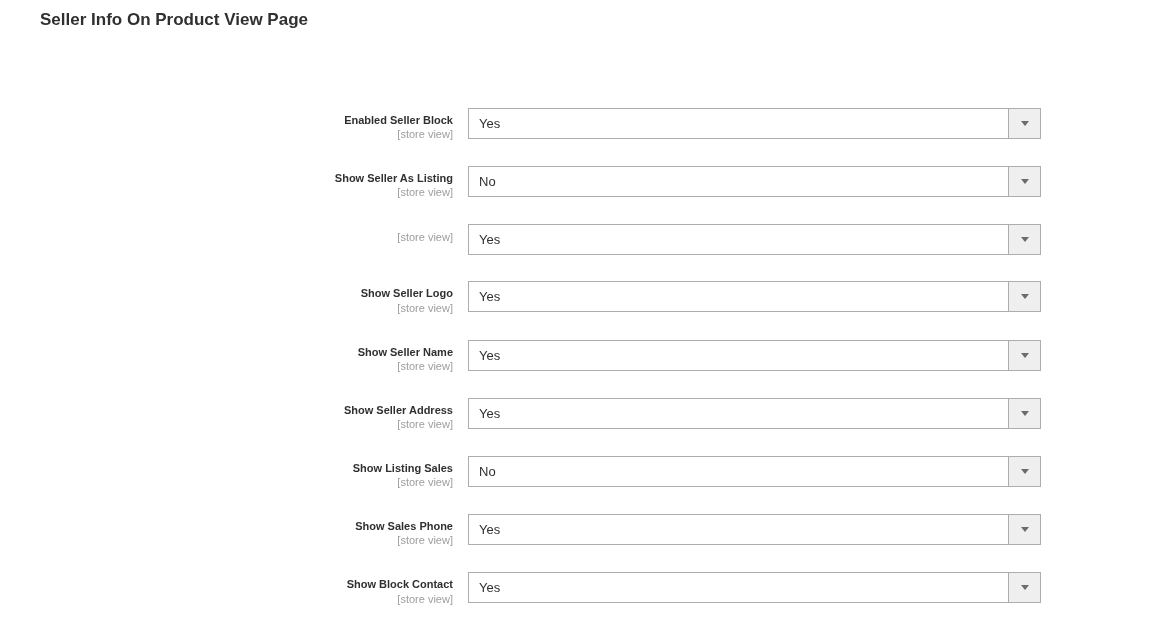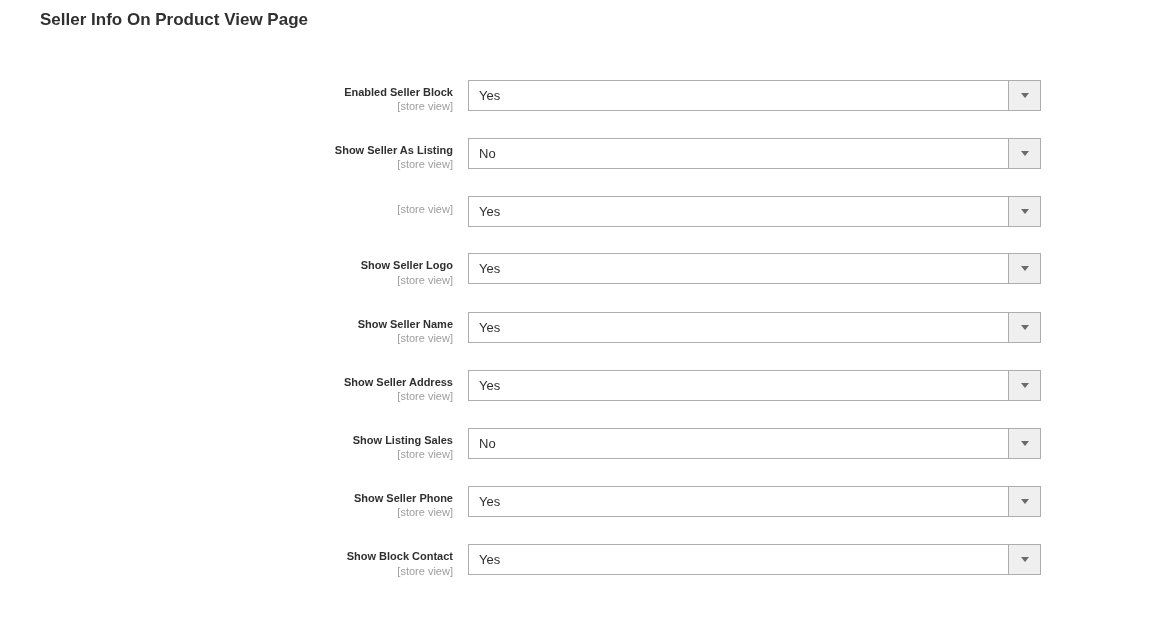--- a/index.html
+++ b/index.html
@@ -11,21 +11,21 @@
       font-family: 'Helvetica Neue', Helvetica, Arial, sans-serif;
       font-size: 13px;
       color: #303030;
       background: #ffffff;
       padding: 10px 40px 20px 40px;
     }
     .section-title {
       font-size: 17px;
       font-weight: 600;
       color: #303030;
-      margin-bottom: 50px;
+      margin-bottom: 78px;
     }
     .form-container {
       max-width: 1053px;
     }
     .field-row {
       display: flex;
       align-items: flex-start;
       margin-bottom: 26px;
     }
     .field-label-wrap {
@@ -193,21 +193,21 @@
           <div class="select-arrow">
             <svg viewBox="0 0 8 5">
               <path d="M0 0 L8 0 L4 5 Z" fill="#6b6b6b"></path>
             </svg>
           </div>
         </div>
       </div>
     </div>
     <div class="field-row">
       <div class="field-label-wrap">
-        <span class="field-label">Show Seller Phone</span>
+        <span class="field-label">Show Sales Phone</span>
         <span class="field-scope">[store view]</span>
       </div>
       <div class="field-control">
         <div class="select-wrap">
           <div class="select-value">Yes</div>
           <div class="select-arrow">
             <svg viewBox="0 0 8 5">
               <path d="M0 0 L8 0 L4 5 Z" fill="#6b6b6b"></path>
             </svg>
           </div>

